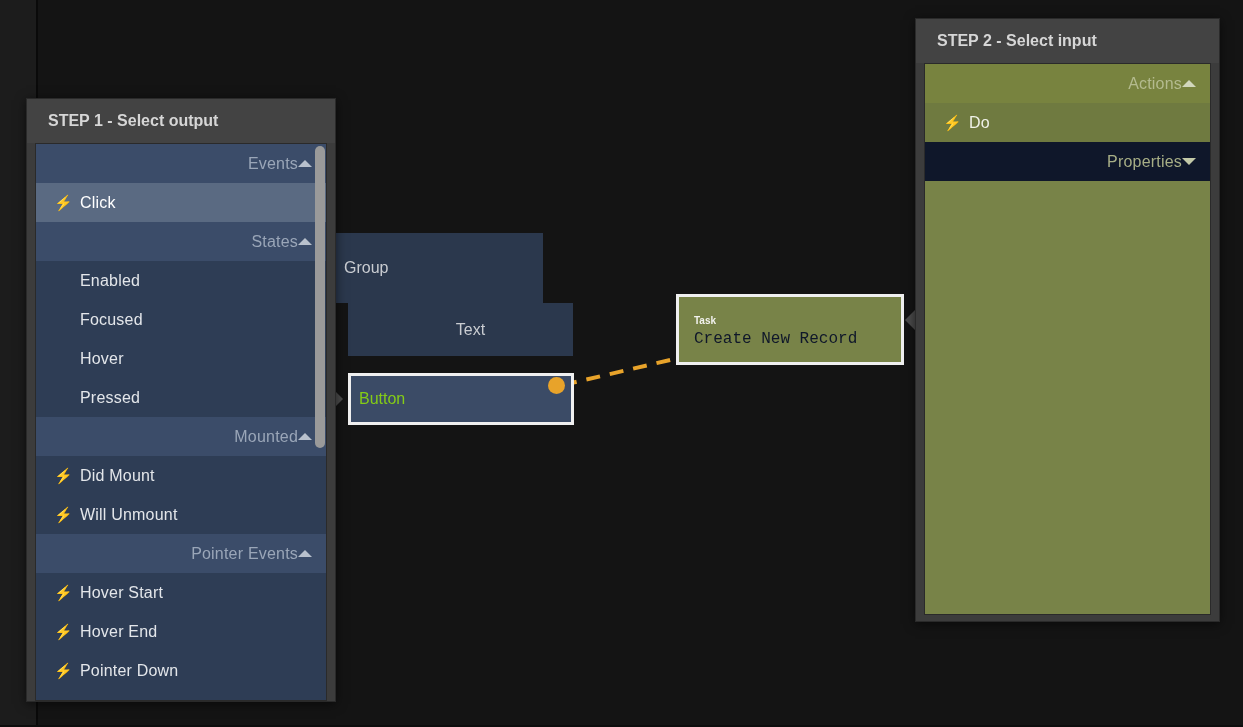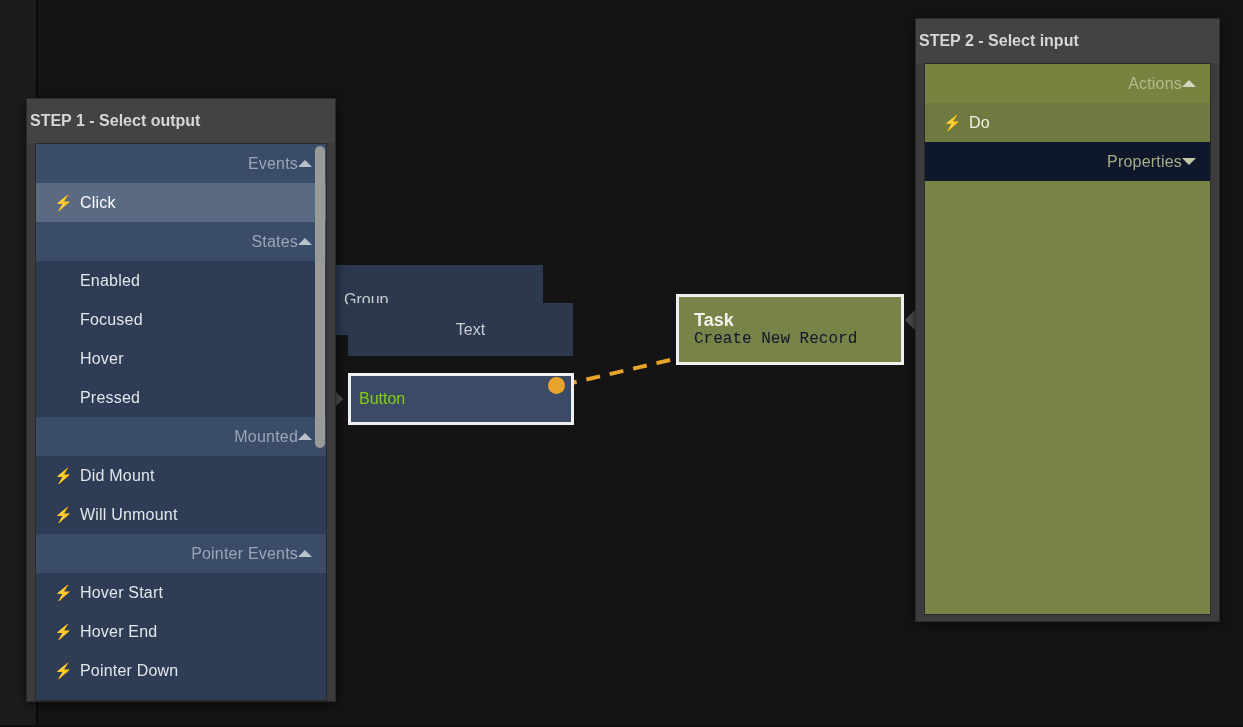--- a/index.html
+++ b/index.html
@@ -45,21 +45,21 @@
     position: absolute;
     display: flex;
     align-items: center;
     padding-left: 20px;
     font-size: 16px;
     color: #c9ccd1;
     background: #2b384d;
   }
   .node-group {
     left: 324px; top: 233px;
-    width: 219px; height: 70px; margin-top: 32px;
+    width: 219px; height: 70px;
   }
   .node-text {
     left: 348px; top: 303px;
     width: 225px; height: 53px; justify-content: center;
   }
   .node-button {
     left: 348px; top: 373px;
     width: 226px; height: 52px;
     background: #3b4b66;
     border: 3px solid #f0f0f0;
@@ -70,21 +70,21 @@
     left: 676px; top: 294px;
     width: 228px; height: 71px;
     background: #788348;
     border: 3px solid #f0f0f0;
     padding-left: 15px;
     flex-direction: column;
     align-items: flex-start;
     justify-content: center;
   }
   .node-task .task-title {
-    font-size: 18px;
+    font-size: 10px;
     font-weight: bold;
     color: #f2f2ee;
     line-height: 19px;
   }
   .node-task .task-sub {
     font-size: 16px;
     color: #0f172a;
     line-height: 19px;
     font-family: Liberation Mono, monospace;
   }
@@ -126,21 +126,21 @@
   .panel {
     position: absolute;
     background: #3c3c3c;
     border: 1px solid #2a2a2a;
     box-shadow: 0 2px 10px rgba(0,0,0,0.55);
   }
   .panel-header {
     height: 44px;
     display: flex;
     align-items: center;
-    padding-left: 3px;
+    padding-left: 21px;
     font-size: 16px;
     font-weight: bold;
     color: #d6d6d6;
     background: #434343;
   }
   .panel-body {
     position: relative;
     overflow: hidden;
   }
 

